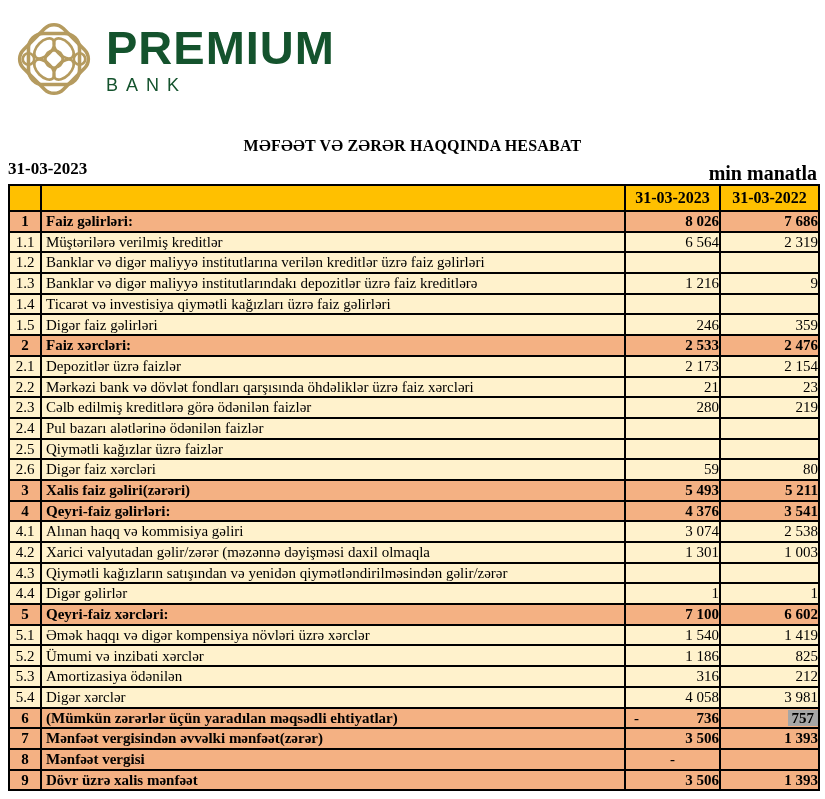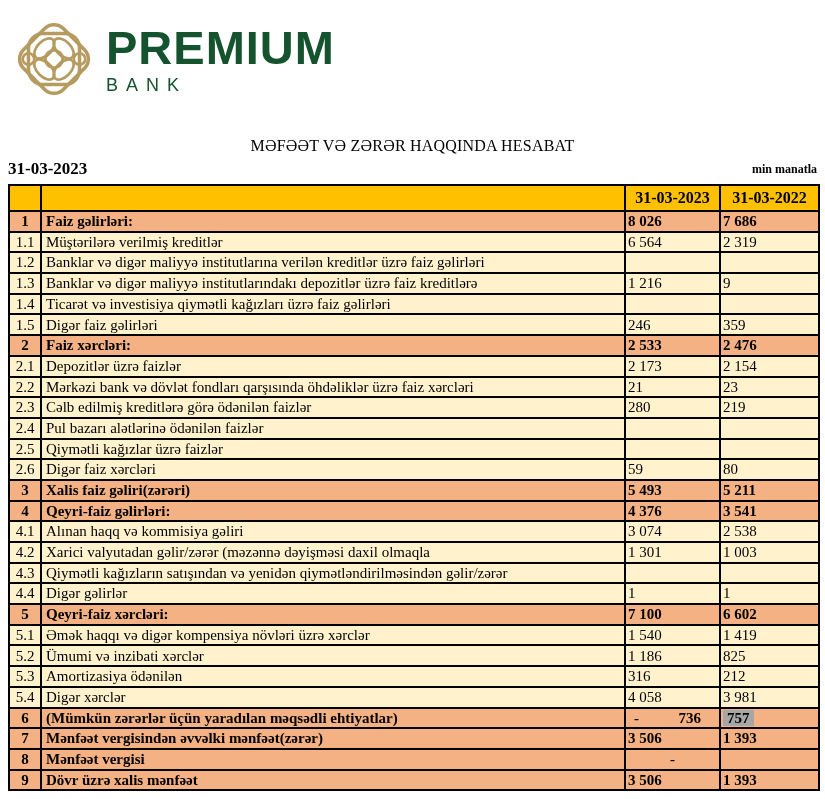--- a/index.html
+++ b/index.html
@@ -7,32 +7,32 @@
     position:relative; width:825px; height:799px; background:#fff;
     font-family:"Liberation Serif", serif; color:#000; overflow:hidden;
   }
   
   .logo-icon { position:absolute; left:10px; top:8px; width:88px; height:102px; }
   .brand-block { position:absolute; left:106px; top:24px; font-family:"Liberation Sans", sans-serif; color:#14532d; }
   .brand-name { font-size:47px; font-weight:700; letter-spacing:1px; line-height:1; }
   .brand-sub  { font-size:18px; font-weight:400; letter-spacing:8px; line-height:1; margin-top:5px; }
 
   
-  .report-title { position:absolute; top:137px; left:0; width:100%; text-align:center; font-size:16px; font-weight:normal; letter-spacing:.2px; }
+  .report-title { position:absolute; top:137px; left:0; width:100%; text-align:center; font-size:16px; font-weight:bold; letter-spacing:.2px; }
   .report-date  { position:absolute; top:159px; left:8px;  font-size:17px; font-weight:bold; }
-  .unit-label   { position:absolute; top:162px; right:8px; font-size:12px; font-weight:bold; }
+  .unit-label   { position:absolute; top:162px; right:8px; font-size:20px; font-weight:bold; }
 
   
   .tbl { position:absolute; top:184px; left:8px; width:810px; border-collapse:collapse; table-layout:fixed; }
   .tbl th, .tbl td { border:2px solid #000; font-size:15px; padding:0 2px; overflow:hidden; white-space:nowrap; }
   .tbl thead th { background:var(--gold); height:24px; font-weight:bold; text-align:center; font-size:16px; }
   .tbl td { height:18.7px; line-height:1.1; }
   td.no    { text-align:center; padding:0; }
   td.label { text-align:left; padding-left:4px; }
-  td.val   { padding-right:18px; }
+  td.val   { text-align:right; padding-right:0; }
   td.val.center { text-align:center; padding-right:2px; }
   tr.section { background:var(--salmon); font-weight:bold; }
   tr.detail  { background:var(--cream); }
   .negwrap { display:flex; justify-content:space-between; align-items:center; padding-left:6px; }
   .hl { background:var(--hl); padding:0 4px; }
 </style>
 </head>
 <body>
 
 <div class="page">

